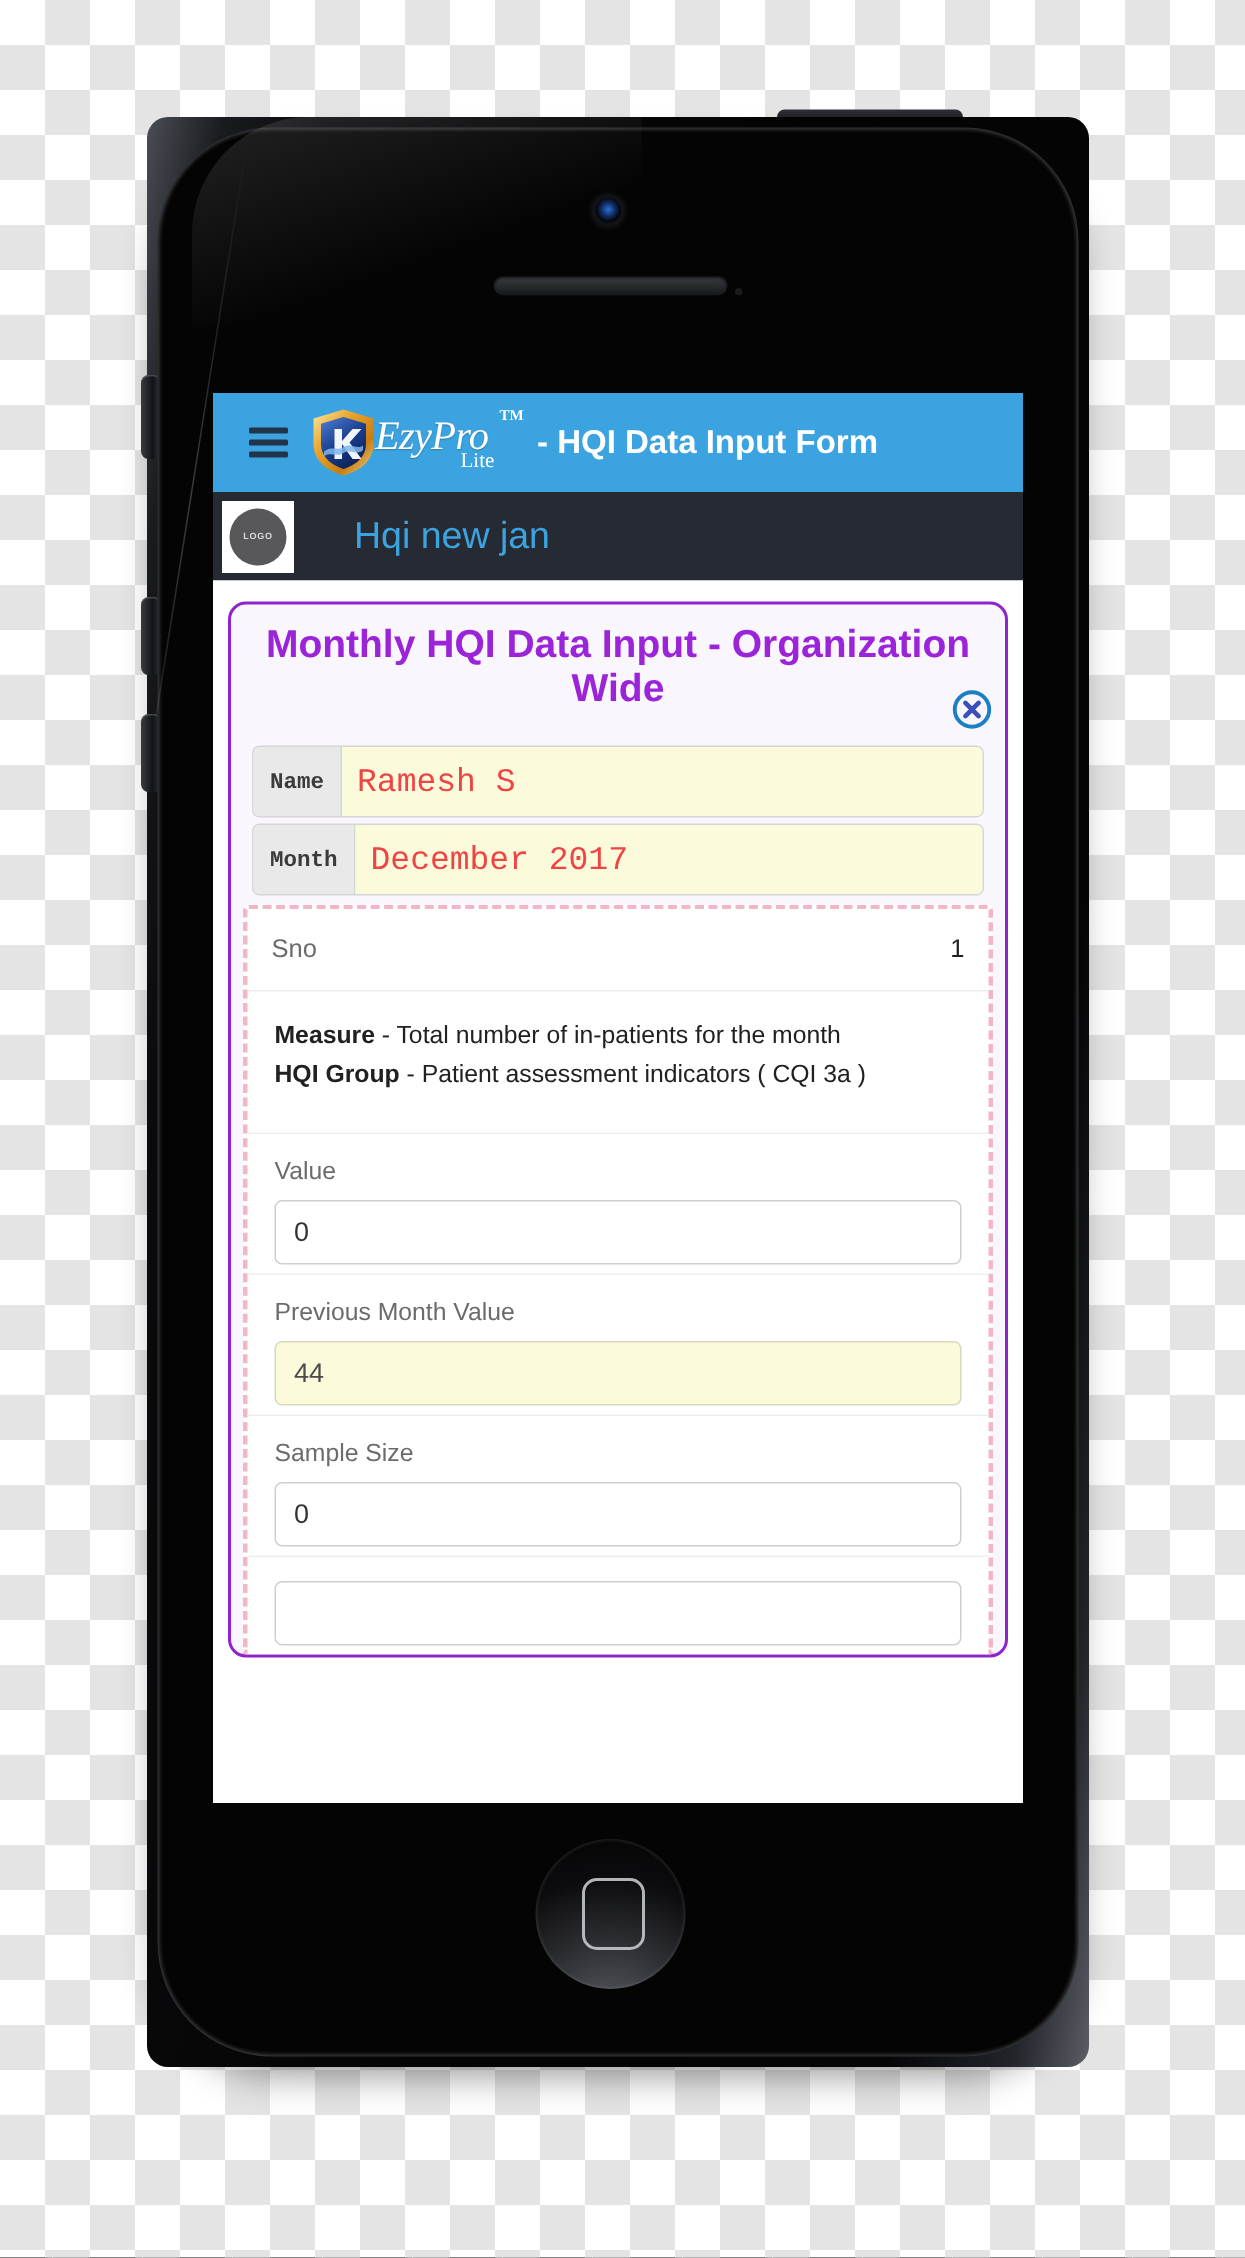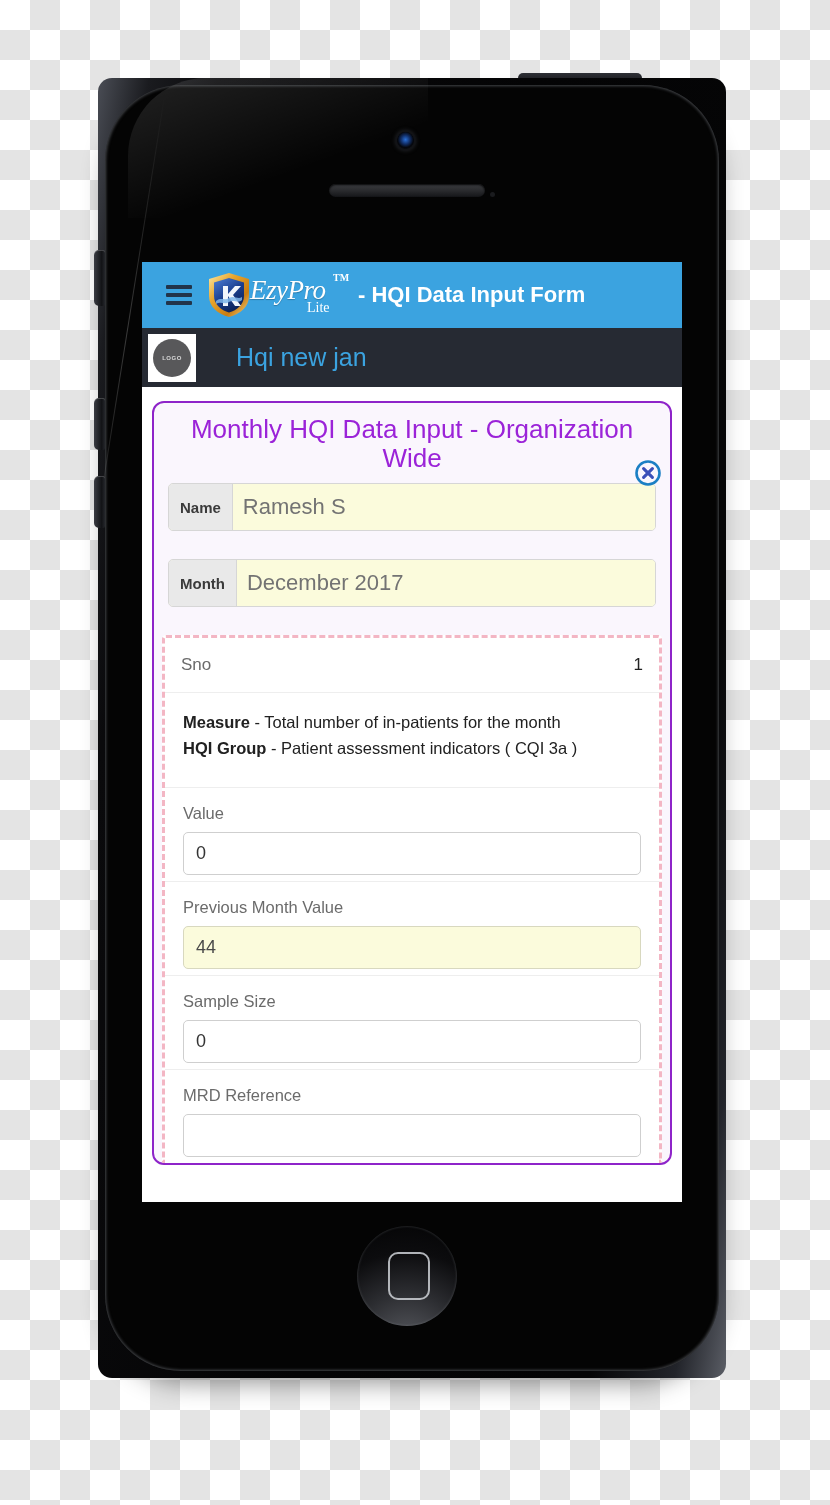--- a/index.html
+++ b/index.html
@@ -286,62 +286,64 @@
     height: 815px;
     overflow: hidden;
   }
   .panel {
     border: 2px solid #8e24c9;
     border-radius: 12px;
     background: #faf6fd;
     overflow: hidden;
   }
   .panel-head {
-    padding: 12px 14px 10px 14px;
+    padding: 12px 14px 24px 14px;
     position: relative;
+    font-weight: bold;
   }
   .panel-title {
     color: #9b23d8;
     font-size: 26px;
     text-align: center;
     line-height: 1.12;
     padding: 0 6px;
   }
   .close-btn {
     position: absolute;
     right: 8px;
     top: 56px;
     width: 28px;
     height: 28px;
     cursor: pointer;
   }
   .field-row {
     display: flex;
-    margin: 0 14px 28px 14px;
+    margin: 0 14px 4px 14px;
     border-radius: 5px;
     overflow: hidden;
     border: 1px solid #d6d6d6;
     background: #fbfbdc;
+    font-family: Liberation Mono, monospace;
   }
   .field-row:first-of-type { margin-top: 4px; }
   .field-addon {
     background: #e9e9e9;
     color: #3b3b3b;
     font-size: 15px;
     font-weight: bold;
     padding: 0 11px;
     display: flex;
     align-items: center;
     border-right: 1px solid #d6d6d6;
     flex: 0 0 auto;
   }
   .field-value {
     flex: 1 1 auto;
     font-size: 22px;
-    color: #737373;
+    color: #ef4444;
     padding: 8px 10px;
     background: #fbfbdc;
     min-height: 30px;
     display: flex;
     align-items: center;
   }
 
   
   .dashed-block {
     margin: 6px 8px 0 8px;
@@ -512,21 +514,20 @@
               <div class="input-label">Previous Month Value</div>
               <input class="text-input readonly" type="text" readonly="" value="44" style="">
             </div>
 
             <div class="input-block">
               <div class="input-label">Sample Size</div>
               <input class="text-input" type="text" value="0" style="">
             </div>
 
             <div class="input-block">
-              <div class="input-label">MRD Reference</div>
               <input class="text-input" type="text" value="" style="">
             </div>
 
           </div>
         </div>
       </div>
 
     </div>
 
     <div class="home-button">

